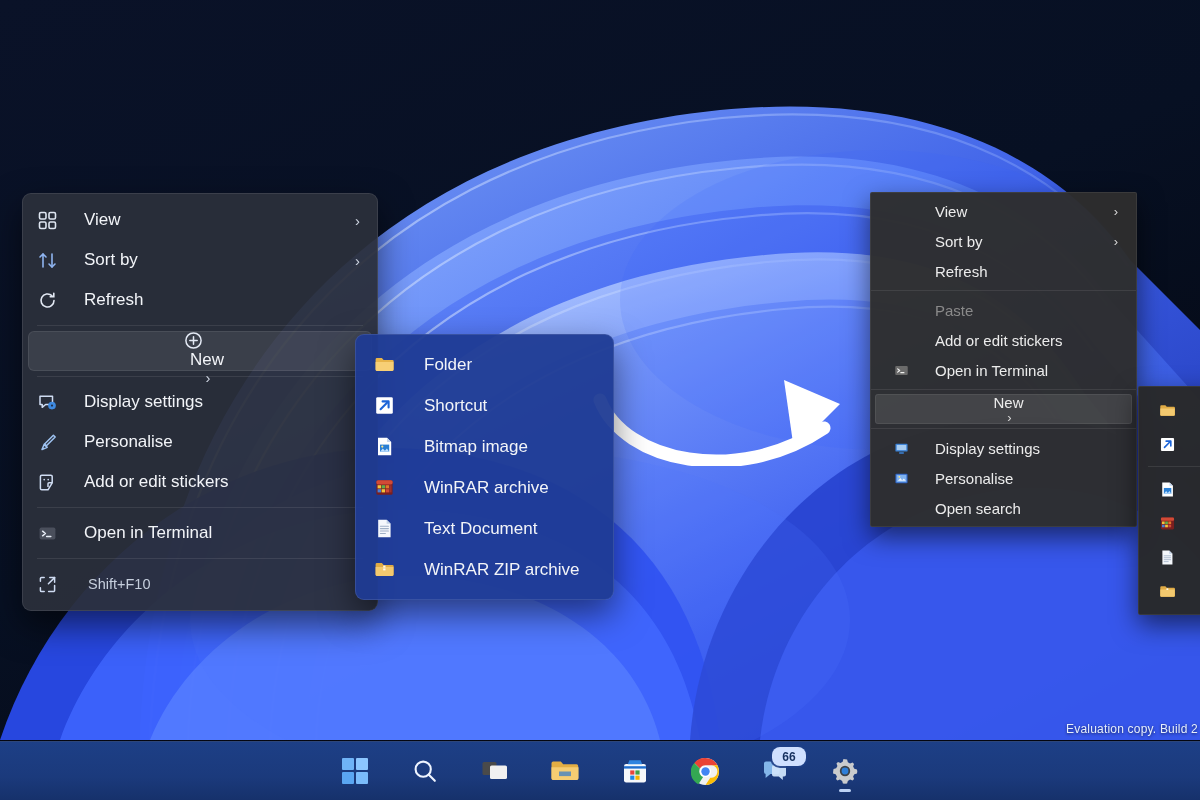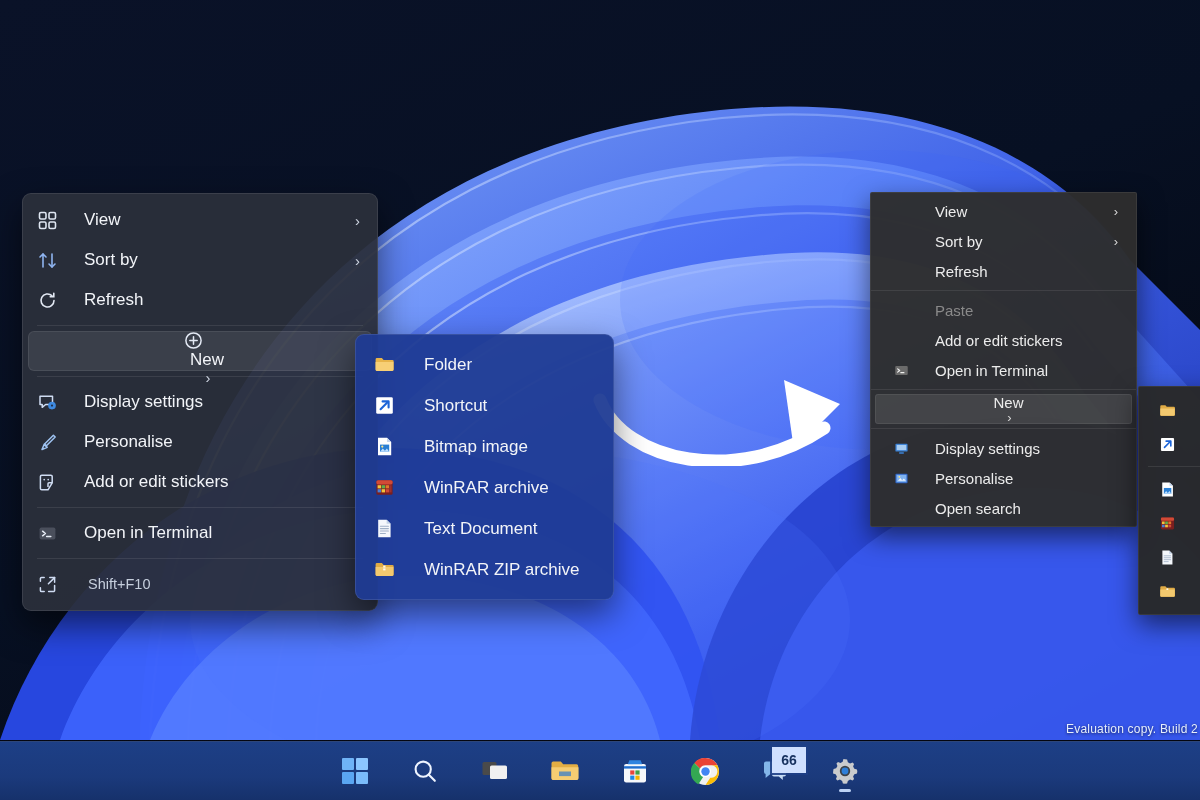--- a/index.html
+++ b/index.html
@@ -19,22 +19,22 @@
 
   
   .taskbar{position:absolute;left:0;right:0;bottom:0;height:58px;
            background:linear-gradient(180deg,#1d3f86 0%,#1b3a7c 60%,#16316b 100%);
            border-top:1px solid rgba(255,255,255,.10);
            display:flex;align-items:center;justify-content:center;gap:0;}
   .tb-icons{display:flex;align-items:center;gap:26px;}
   .tb-btn{width:44px;height:44px;display:flex;align-items:center;justify-content:center;
           border-radius:6px;position:relative;}
   .tb-btn svg{display:block;}
-  .badge{position:absolute;right:-9px;top:-2px;min-width:24px;height:26px;padding:0 5px;
-         background:#cfe0ff;color:#16315f;border-radius:0;font-size:14px;font-weight:700;
+  .badge{position:absolute;right:-9px;top:-2px;min-width:24px;height:19px;padding:0 5px;
+         background:#cfe0ff;color:#16315f;border-radius:8px;font-size:12px;font-weight:700;
          display:flex;align-items:center;justify-content:center;
          box-shadow:0 0 0 2px rgba(30,63,134,.9);}
   .run-dot{position:absolute;bottom:1px;left:50%;transform:translateX(-50%);
            width:12px;height:3px;border-radius:2px;background:#bcd2f5;}
 
   
   .watermark{position:absolute;right:2px;bottom:64px;color:#e6eefc;font-size:12px;
              letter-spacing:.2px;text-shadow:0 1px 3px rgba(0,0,0,.6);white-space:nowrap;}
 
   

